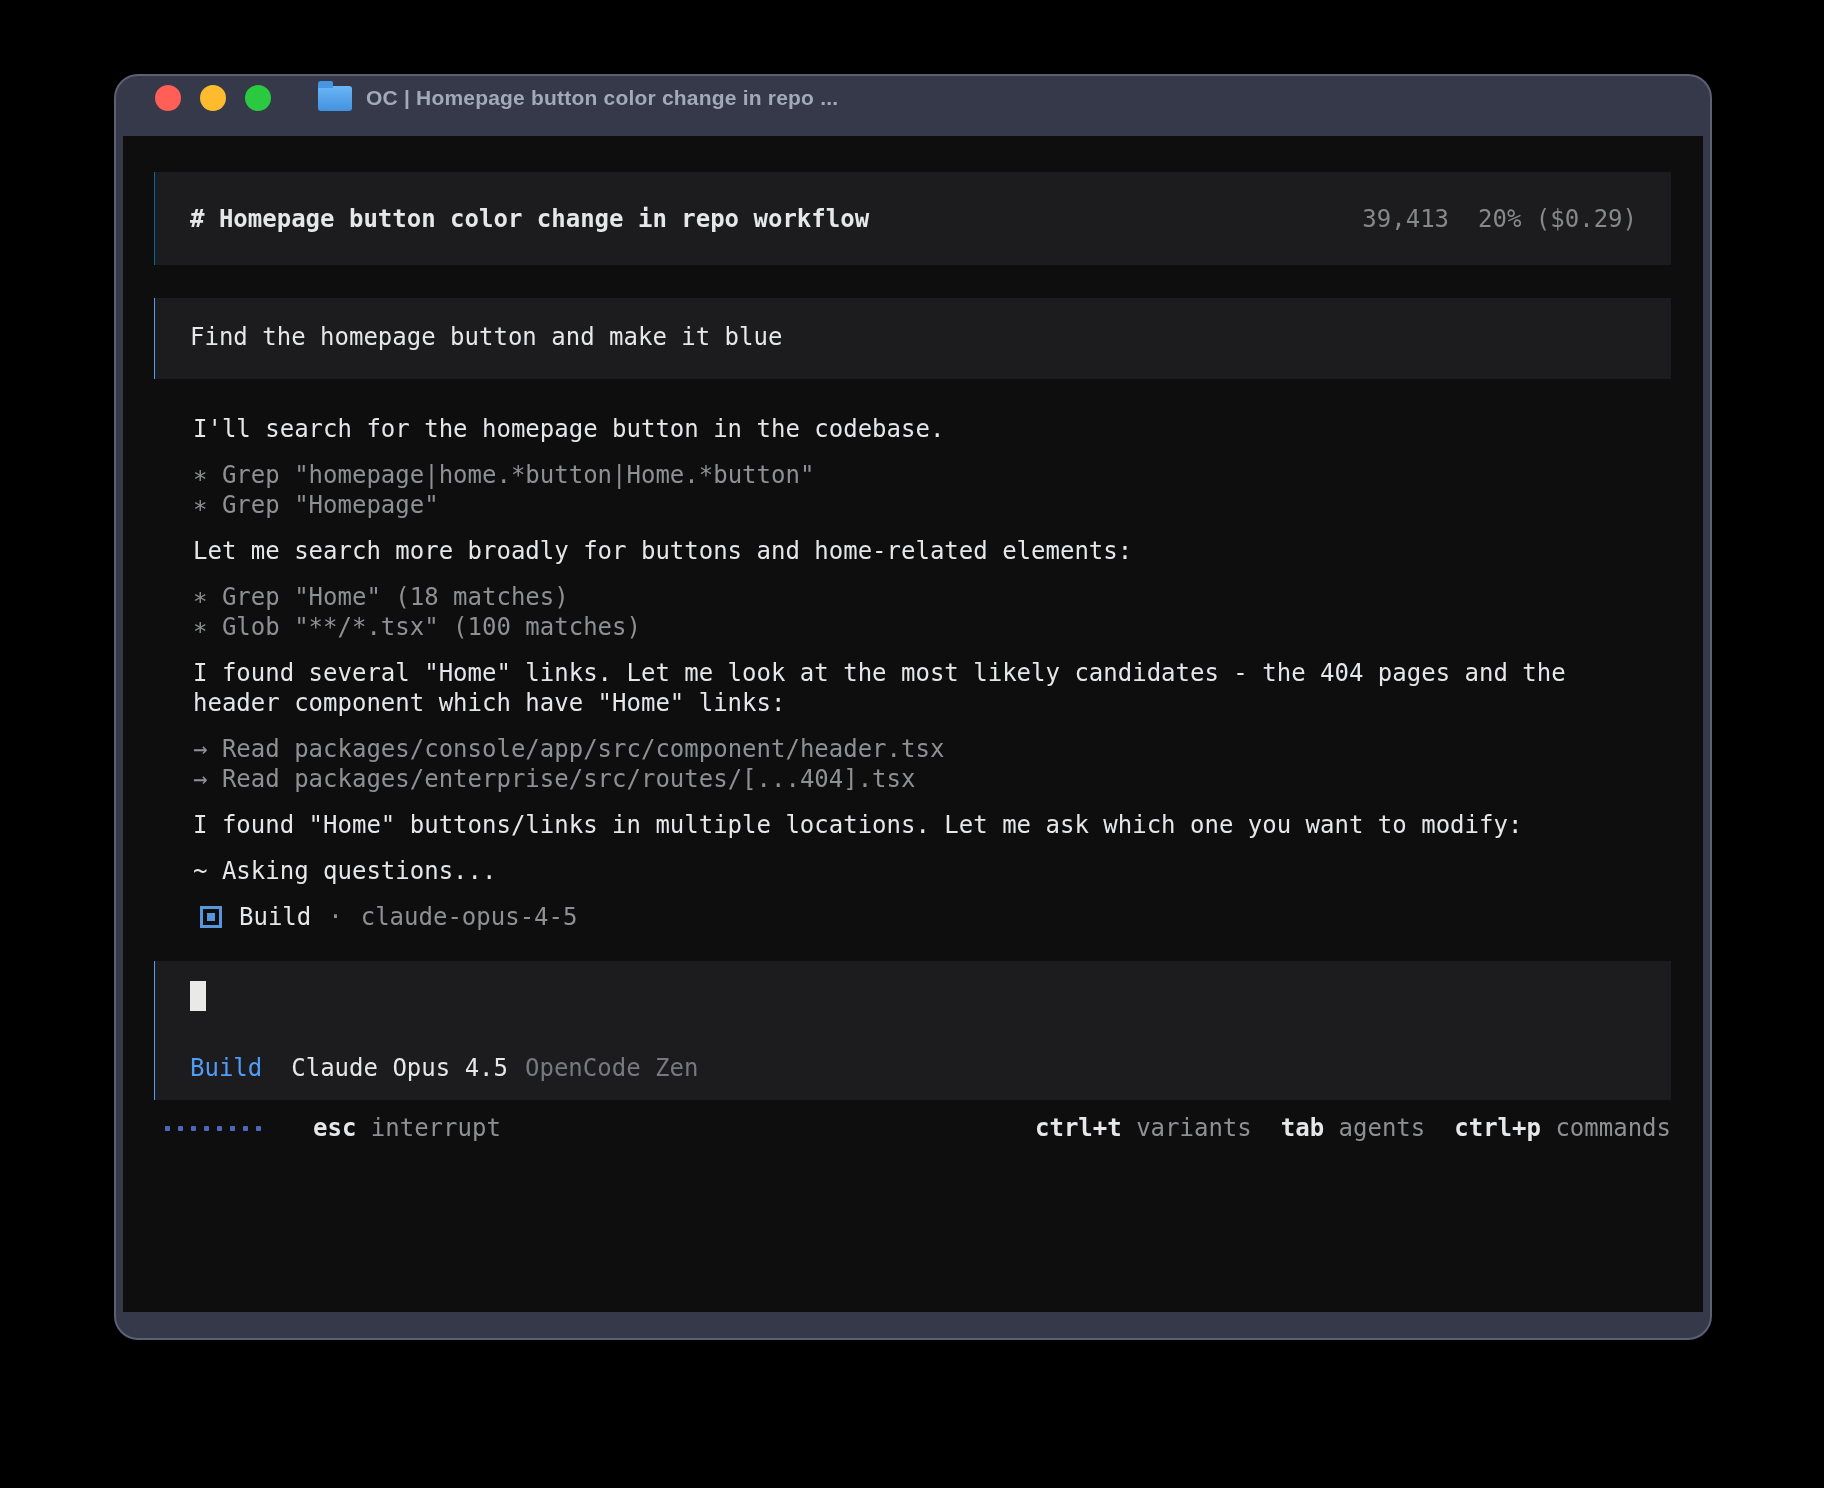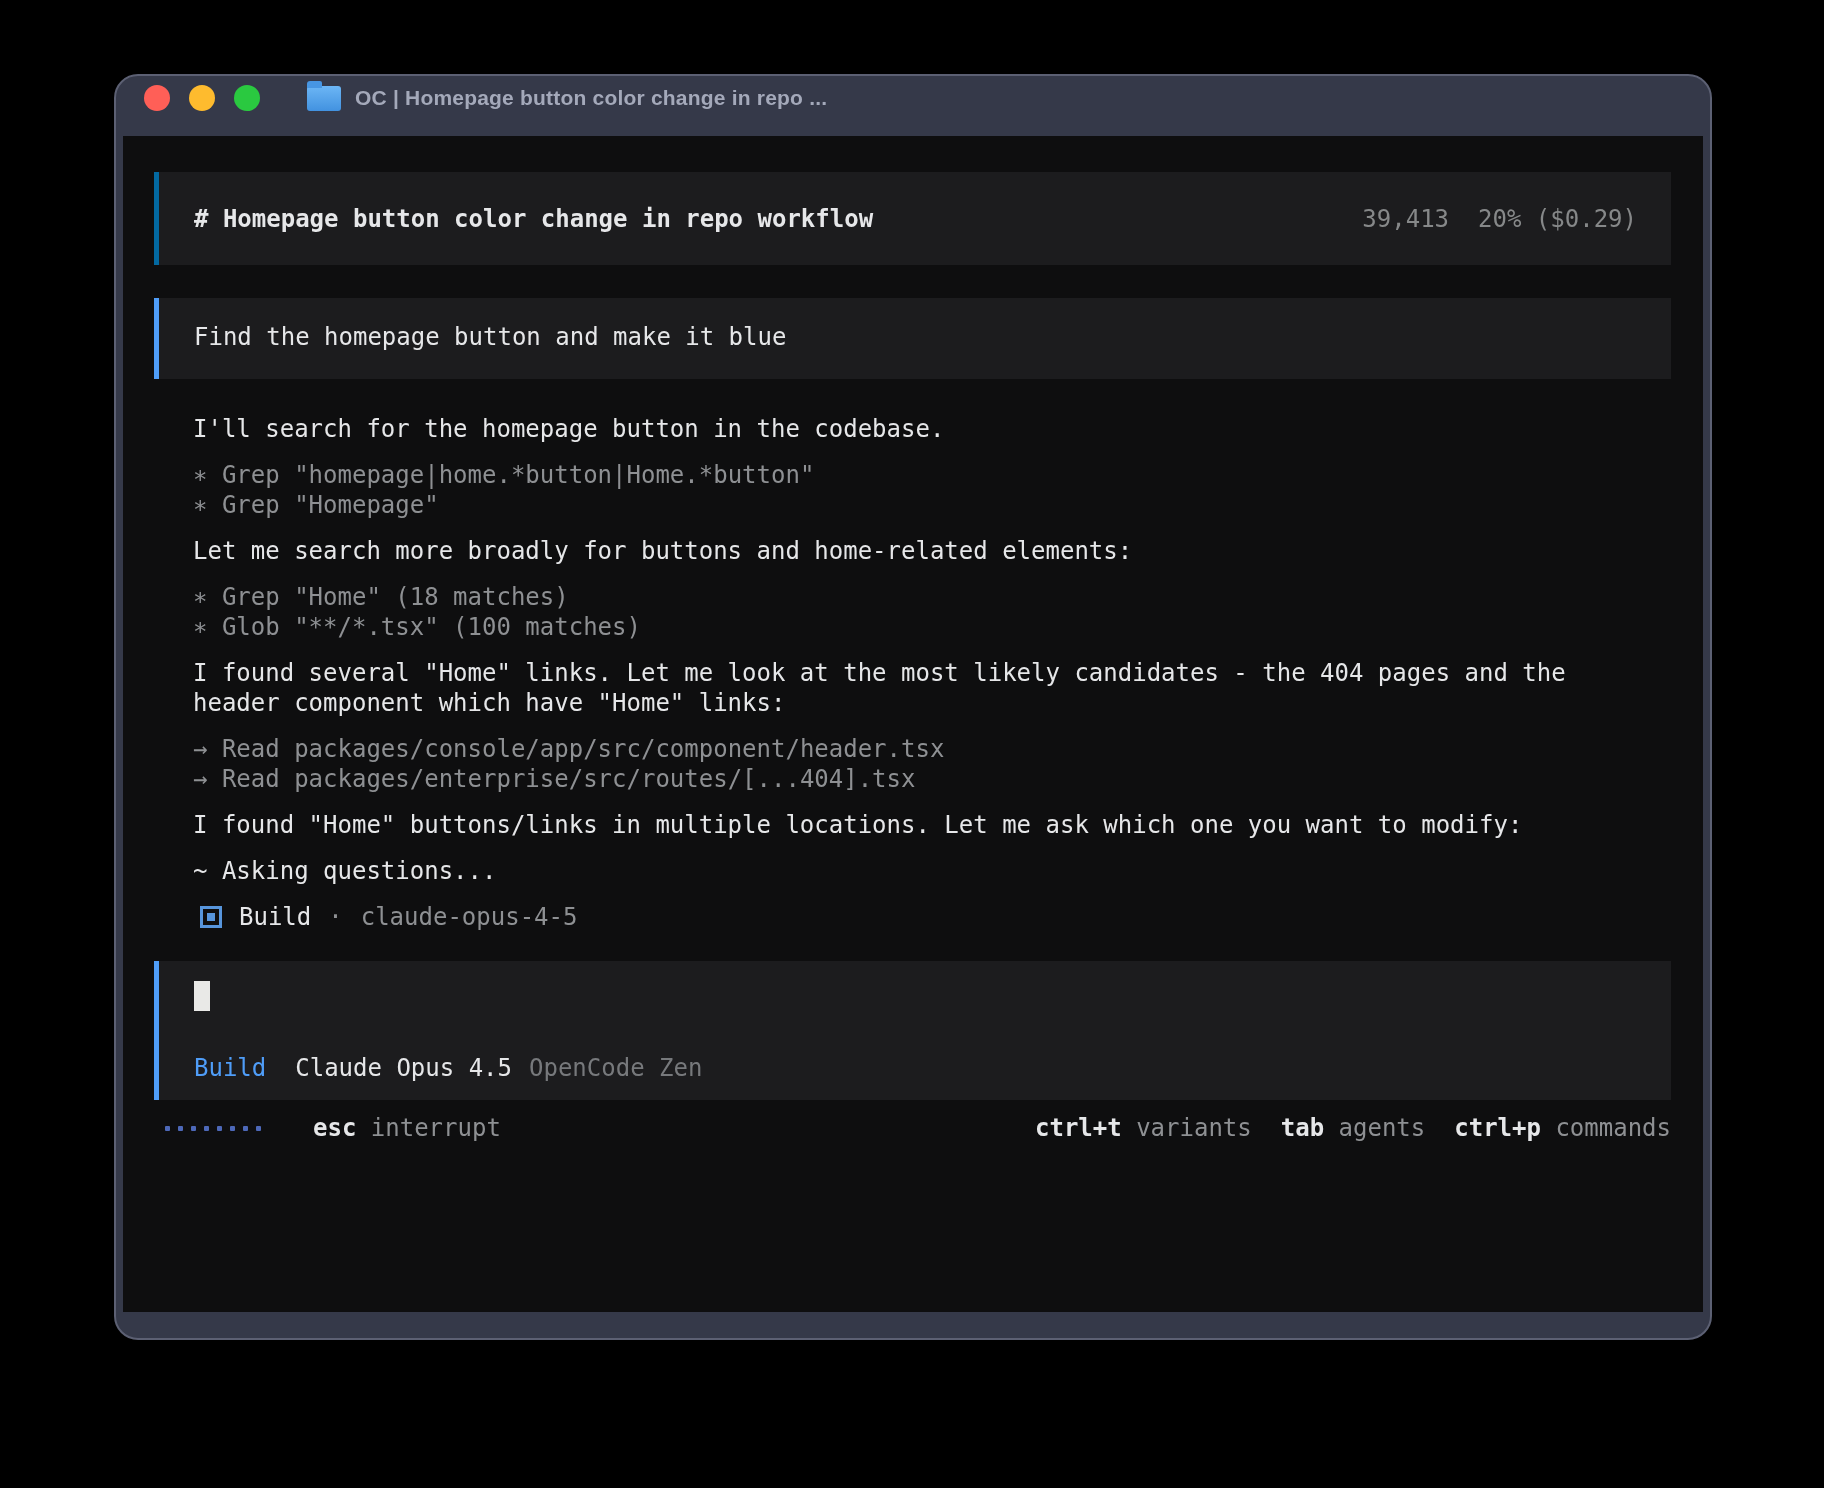--- a/index.html
+++ b/index.html
@@ -6,41 +6,41 @@
   html,body { width:1824px; height:1488px; background:#000; overflow:hidden; }
   body { position:relative; font-family:"DejaVu Sans Mono", monospace; }
 
   .window {
     position:absolute; left:114px; top:74px; width:1598px; height:1266px;
     background:#353949; border:2px solid #5c6073; border-radius:24px;
     box-shadow:0 30px 80px rgba(0,0,0,0.85);
   }
 
   
-  .titlebar { height:44px; display:flex; align-items:center; padding-left:28px; }
+  .titlebar { height:44px; display:flex; align-items:center; padding-left:39px; }
   .light { width:26px; height:26px; border-radius:50%; margin-right:19px; }
   .light.red    { background:#ff5f57; }
   .light.yellow { background:#febb2e; }
   .light.green  { background:#2ac940; }
   .folder { width:34px; height:25px; position:relative; margin-left:28px;
             border-radius:3px; background:linear-gradient(180deg,#6cb6f5,#4292e0); }
   .folder::before { content:""; position:absolute; top:-5px; left:0; width:15px; height:7px;
             border-radius:3px 2px 0 0; background:#4796e3; }
   .win-title { margin-left:14px; color:#a4a9ba; font-family:"Liberation Sans",sans-serif;
             font-weight:bold; font-size:21px; letter-spacing:0.2px; }
 
   
   .terminal {
     position:absolute; left:7px; right:7px; top:60px; bottom:26px;
     background:#0e0e0f; color:#e6e7e9; font-size:24px; line-height:30px;
     padding:36px 32px 0 31px; overflow:hidden;
   }
   .dim  { color:#8e9093; }
 
-  .box { background:#1c1c1e; border-left:5px solid #0369a1; }
+  .box { background:#1c1c1e; border-left:1px solid #0369a1; }
   .header-box { height:93px; display:flex; align-items:center;
                 justify-content:space-between; padding:0 34px 0 35px; }
   .header-box .h-title { font-weight:bold; }
   .h-stats { display:flex; gap:29px; color:#868889; }
 
   .user-box { height:81px; margin-top:33px; display:flex; align-items:center;
               padding:0 34px 4px 35px; border-left-color:#4f9df8; }
 
   .convo { margin-top:35px; padding-left:39px; }
   .block { margin-top:16px; }

